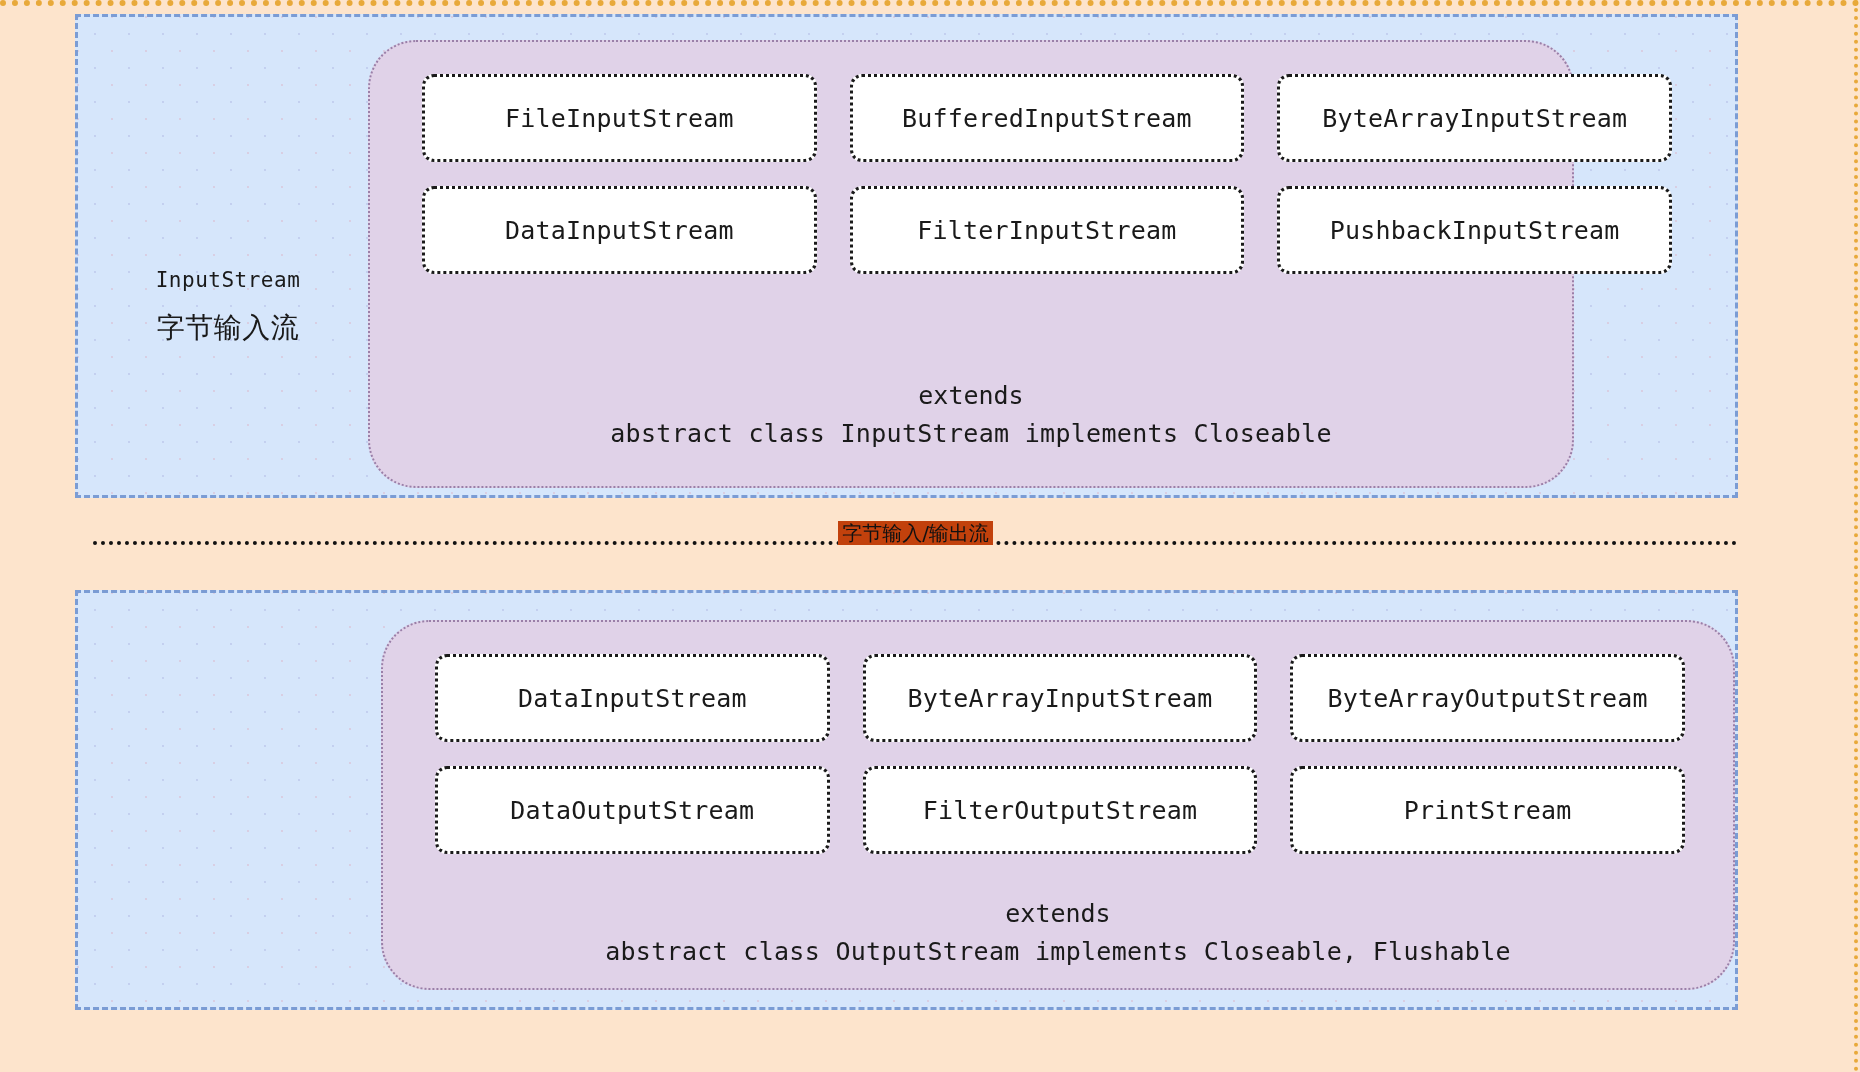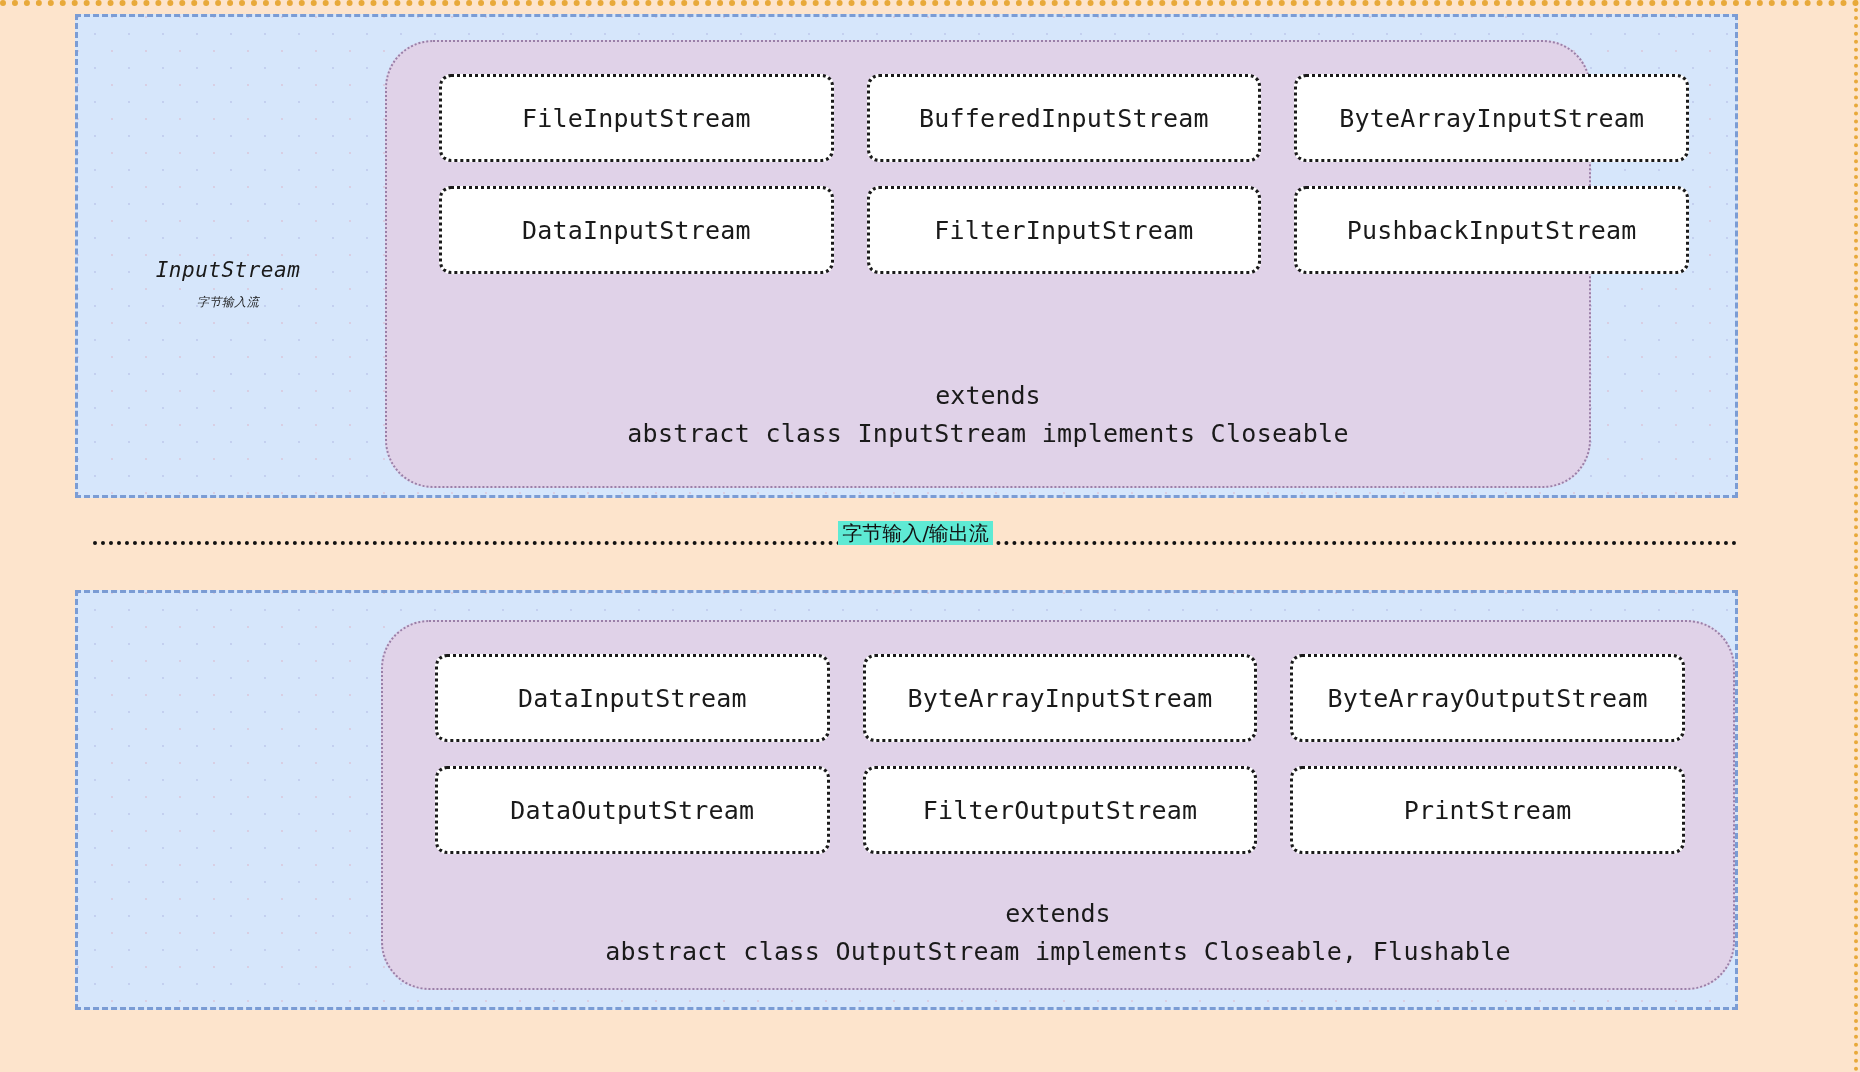--- a/index.html
+++ b/index.html
@@ -35,36 +35,36 @@
 
   .side-label{
     position:absolute;
     left:0;width:300px;
     text-align:center;
     color:#1a1a1a;
     line-height:1.9;
     font-size:21px;
     letter-spacing:.5px;
   }
-  #label-input { top:234px;font-style:italic; }
+  #label-input { top:244px; }
   #label-output{ top:196px; }
   .side-label .cn{
     display:block;
     font-family:"DejaVu Sans","Liberation Sans",sans-serif;
-    font-size:12px;
+    font-size:28px;
   }
 
   .purple-panel{
     position:absolute;
     background:#e0d2e8;
     border:2px dotted #9a7fa8;
     border-radius:48px;
     box-sizing:border-box;
   }
-  #panel-input { left:307px; top:23px; width:1206px; height:448px; }
+  #panel-input { left:290px; top:23px; width:1206px; height:448px; }
   #panel-output{ left:303px; top:27px; width:1354px; height:370px; }
 
   .box-grid{
     position:absolute;
     left:52px;top:32px;
     width:1250px;
     display:grid;
     grid-template-columns:repeat(3,1fr);
     column-gap:33px;
     row-gap:24px;
@@ -144,21 +144,21 @@
     <div class="panel-footer" id="footer-input">
       <div class="extends-line">extends</div>
       <div class="signature-line">abstract class InputStream implements Closeable</div>
     </div>
 
   </div>
 </div>
 
 <div id="divider"></div>
 <div id="divider-caption">
-  <span style="background:#5eead4;padding:0 4px;">字节输入/输出流</span>
+  <span style="background:#c2410c;padding:0 4px;">字节输入/输出流</span>
 </div>
 
 <div class="blue-section" id="section-output">
 
 
   <div class="purple-panel" id="panel-output">
 
     <div class="box-grid">
       <div class="class-box">DataInputStream</div>
       <div class="class-box">ByteArrayInputStream</div>

